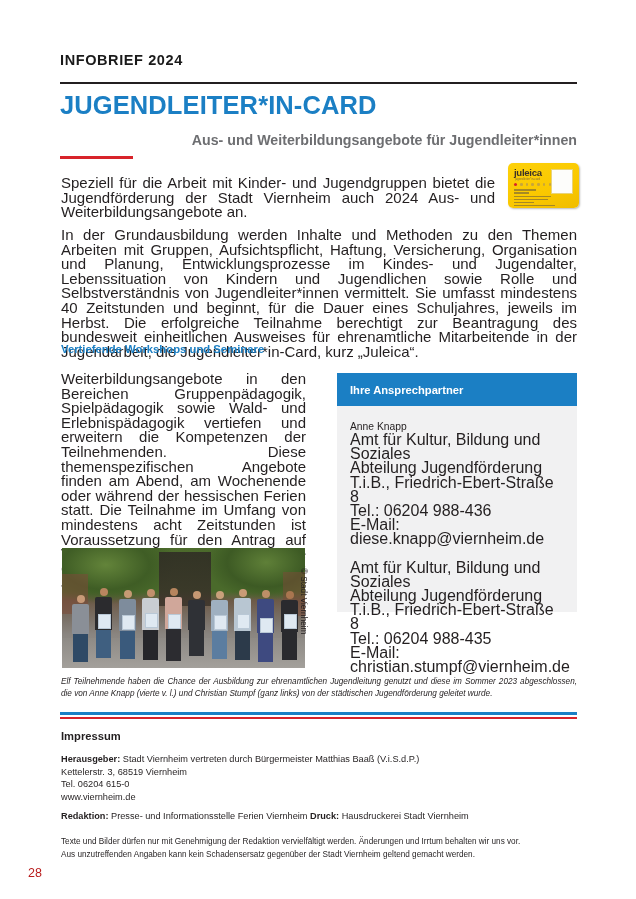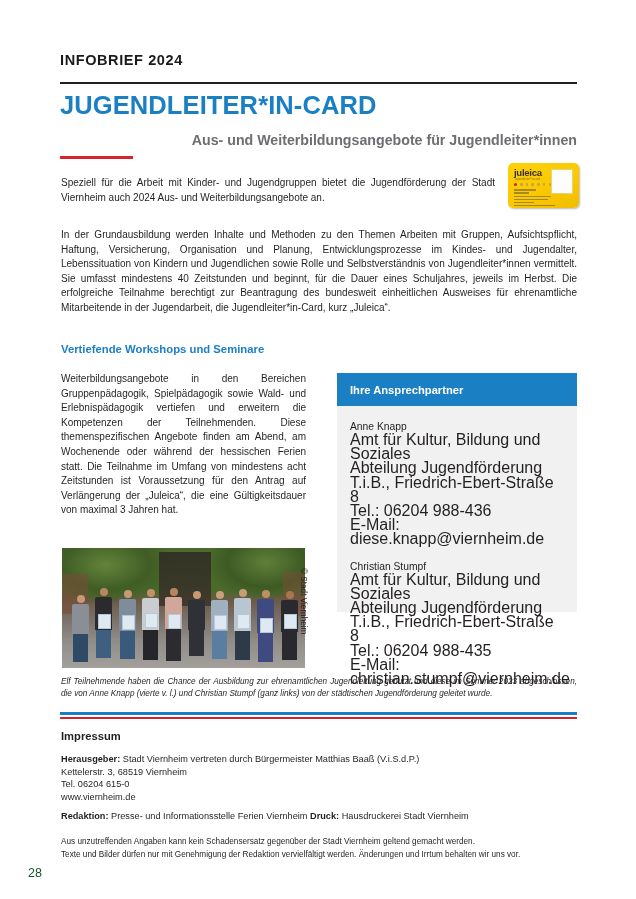--- a/index.html
+++ b/index.html
@@ -61,21 +61,21 @@
     left: 60px;
     top: 156px;
     width: 73px;
     height: 3.2px;
     background: #d8232a;
   }
 
   
   .para {
     position: absolute;
-    font-size: 10px;
+    font-size: 15px;
     line-height: 14.6px;
     color: #231f20;
     text-align: justify;
     text-justify: inter-word;
   }
   #para-intro {
     left: 61px;
     top: 176px;
     width: 434px;
   }
@@ -377,21 +377,21 @@
     font-size: 8.2px;
     line-height: 13.4px;
     color: #231f20;
   }
 
   .page-number {
     position: absolute;
     left: 28px;
     top: 866px;
     font-size: 12.5px;
-    color: #14532d;
+    color: #b91c1c;
   }
 </style>
 </head>
 <body>
 
 <div class="page">
 
   <div class="kicker">INFOBRIEF 2024</div>
   <div class="rule-black"></div>
   <div class="title-main">JUGENDLEITER*IN-CARD</div>
@@ -437,21 +437,20 @@
       <div class="contact-person">
         <div class="contact-name">Anne Knapp</div>
         <div class="contact-line">Amt für Kultur, Bildung und Soziales</div>
         <div class="contact-line">Abteilung Jugendförderung</div>
         <div class="contact-line">T.i.B., Friedrich-Ebert-Straße 8</div>
         <div class="contact-line">Tel.: 06204 988-436</div>
         <div class="contact-line">E-Mail: diese.knapp@viernheim.de</div>
       </div>
 
       <div class="contact-person">
-        <div class="contact-name">Christian Stumpf</div>
         <div class="contact-line">Amt für Kultur, Bildung und Soziales</div>
         <div class="contact-line">Abteilung Jugendförderung</div>
         <div class="contact-line">T.i.B., Friedrich-Ebert-Straße 8</div>
         <div class="contact-line">Tel.: 06204 988-435</div>
         <div class="contact-line">E-Mail: christian.stumpf@viernheim.de</div>
       </div>
 
     </div>
   </div>
 
@@ -539,19 +538,19 @@
   <div class="impressum-block">
     <div><b>Herausgeber:</b><span> Stadt Viernheim vertreten durch Bürgermeister Matthias Baaß (V.i.S.d.P.)</span></div>
     <div>Kettelerstr. 3, 68519 Viernheim</div>
     <div>Tel. 06204 615-0</div>
     <div>www.viernheim.de</div>
   </div>
   <div class="impressum-redaktion">
     <b>Redaktion:</b><span> Presse- und Informationsstelle Ferien Viernheim </span><b>Druck:</b><span> Hausdruckerei Stadt Viernheim</span>
   </div>
   <div class="impressum-legal">
+    <div>Texte und Bilder dürfen nur mit Genehmigung der Redaktion vervielfältigt werden. Änderungen und Irrtum behalten wir uns vor.</div>
     <div>Aus unzutreffenden Angaben kann kein Schadensersatz gegenüber der Stadt Viernheim geltend gemacht werden.</div>
-    <div>Texte und Bilder dürfen nur mit Genehmigung der Redaktion vervielfältigt werden. Änderungen und Irrtum behalten wir uns vor.</div>
   </div>
 
   <div class="page-number">28</div>
 
 </div>
 
 </body></html>

